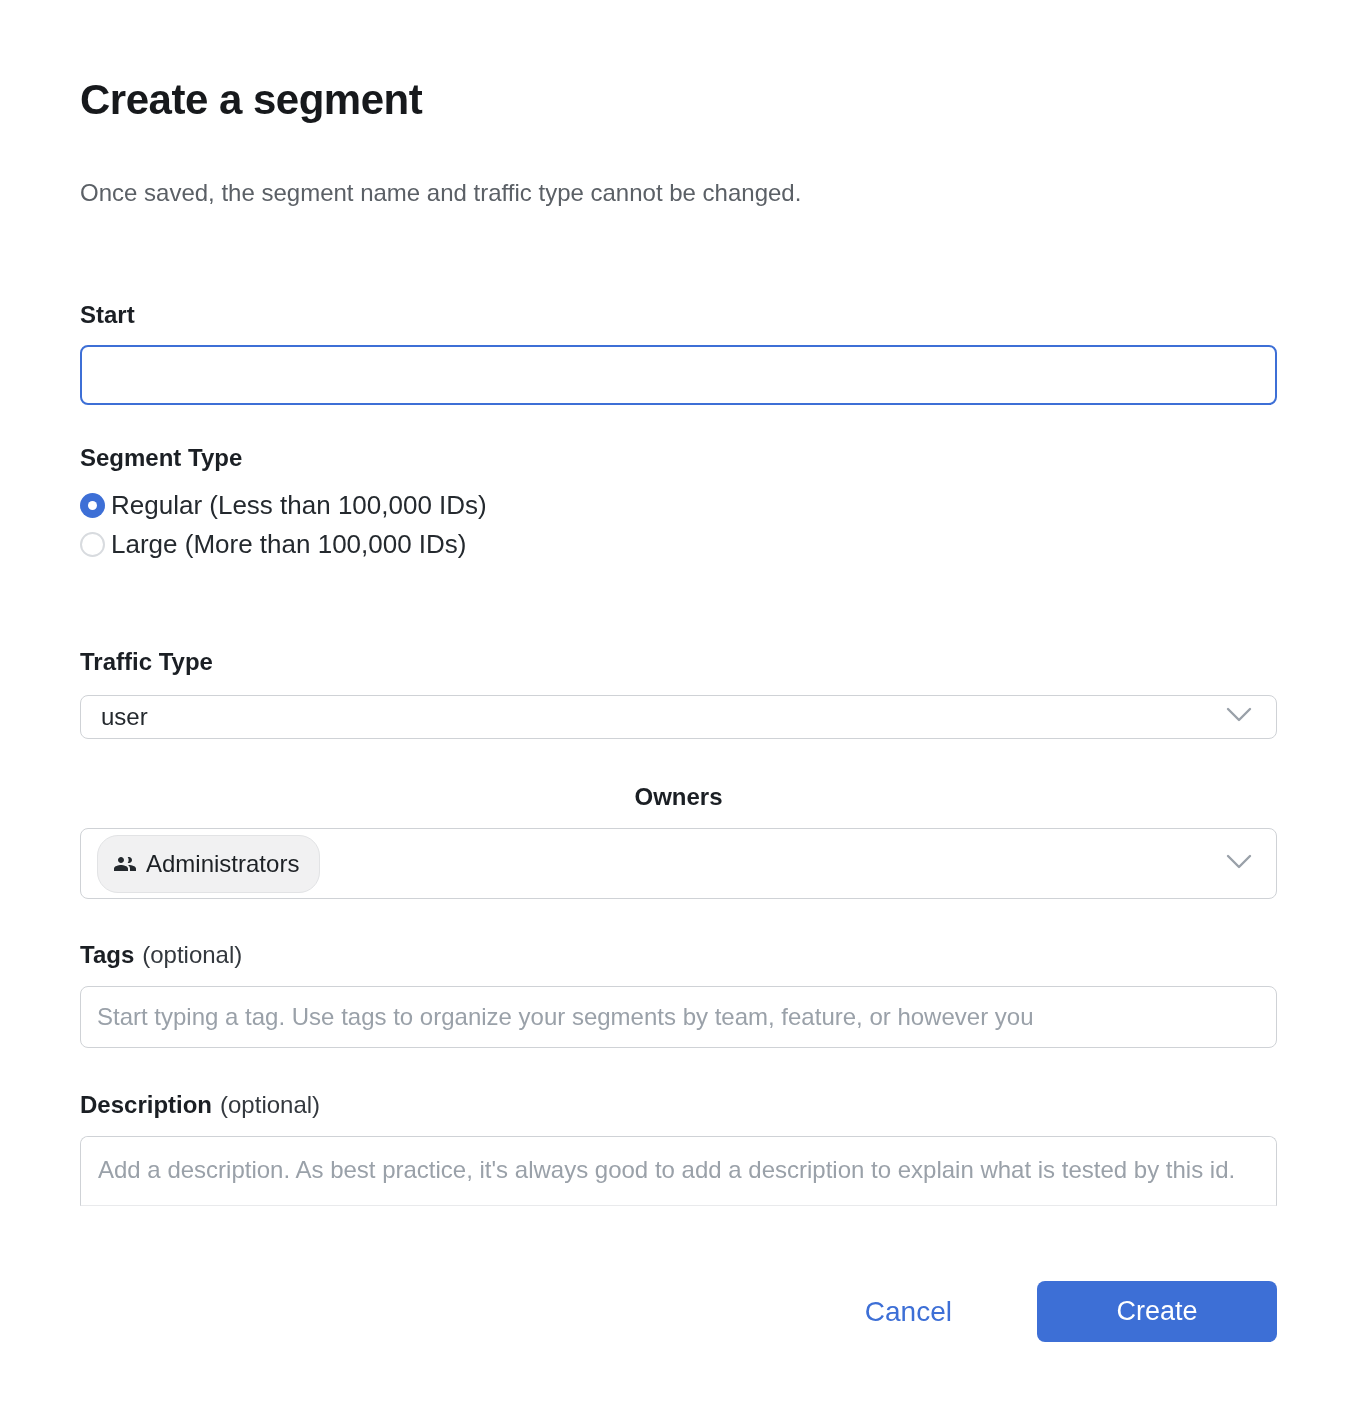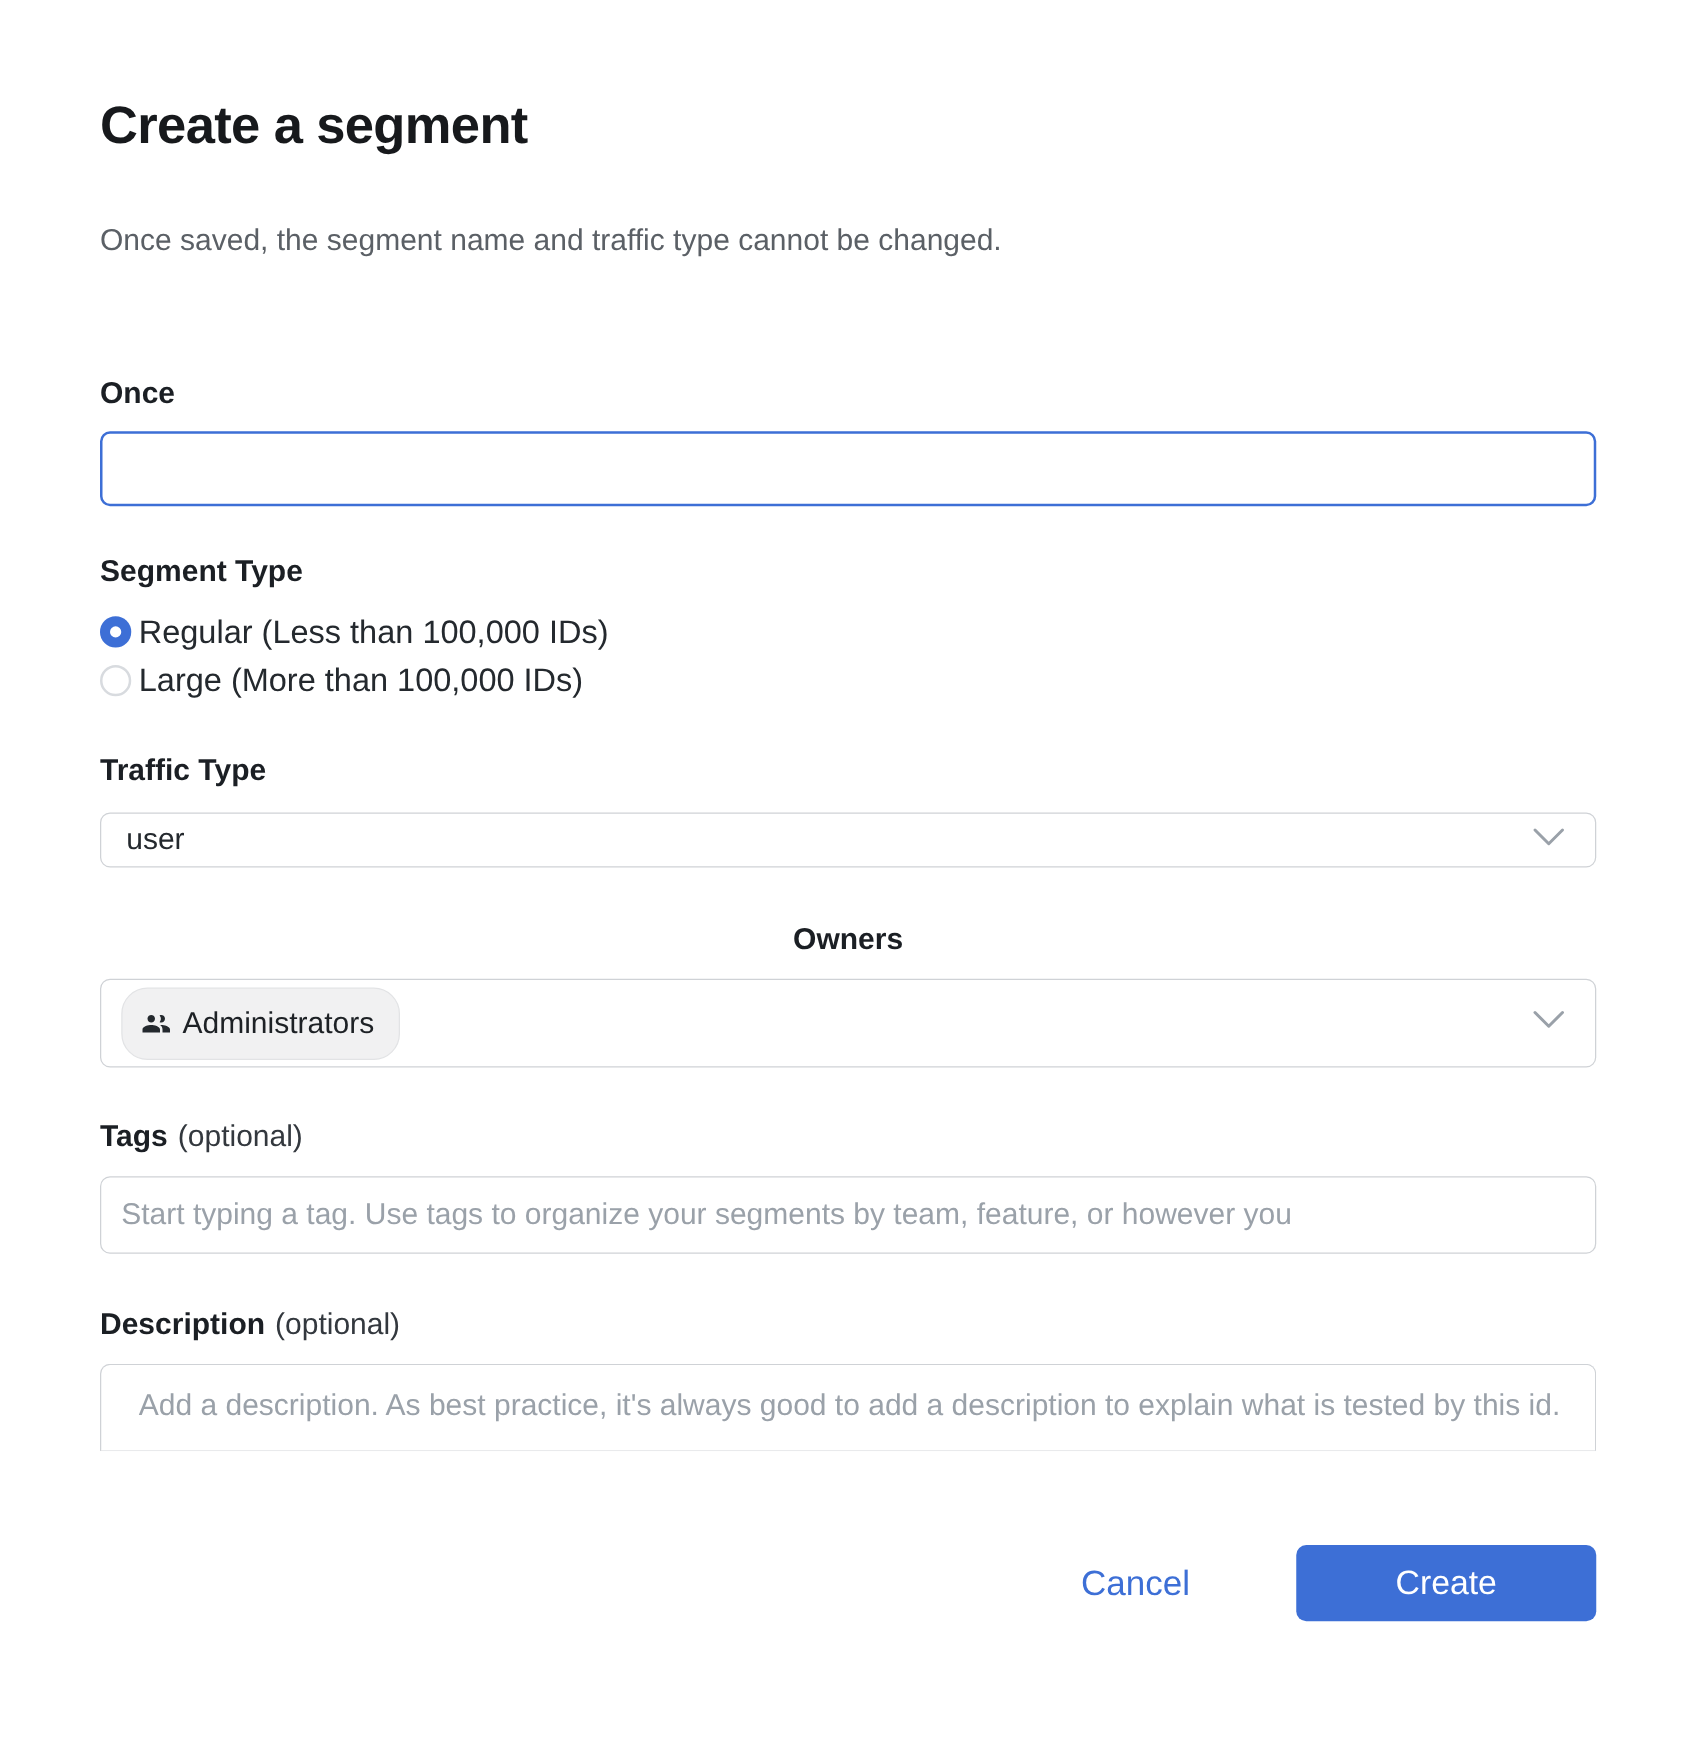--- a/index.html
+++ b/index.html
@@ -34,21 +34,21 @@
     line-height: 30px;
     color: #1b1f24;
   }
   .optional {
     font-weight: 400;
     color: #33383e;
     margin-left: 8px;
   }
   .label-name   { margin-top: 92px; }
   .label-segment{ margin-top: 38px; }
-  .label-traffic{ margin-top: 44px; }
+  .label-traffic{ margin-top: 89px; }
   .label-owners { margin-top: 43px; text-align: center; }
   .label-tags   { margin-top: 41px; }
   .label-desc   { margin-top: 42px; }
 
   .text-input {
     display: block;
     width: 100%;
     height: 60px;
     margin-top: 15px;
     border: 2px solid #3d6fd6;
@@ -143,21 +143,20 @@
 
   .desc-clip {
     margin-top: 16px;
     height: 70px;
     overflow: hidden;
     border-radius: 8px 8px 0 0;
     border-top: 1px solid #cfd2d6;
     border-left: 1px solid #cfd2d6;
     border-right: 1px solid #cfd2d6;
     border-bottom: 1px solid #e9eaec;
-    padding-left: 13px;
   }
   .desc-textarea {
     display: block;
     width: 100%;
     height: 110px;
     border: none;
     outline: none;
     resize: none;
     font-family: "Liberation Sans", "DejaVu Sans", sans-serif;
     font-size: 24px;
@@ -196,21 +195,21 @@
 </style>
 </head>
 <body>
 
 <div class="modal">
 
   <h1 class="modal-title">Create a segment</h1>
 
   <p class="modal-subtitle">Once saved, the segment name and traffic type cannot be changed.</p>
 
-  <div class="field-label label-name">Once</div>
+  <div class="field-label label-name">Start</div>
   <input class="text-input" type="text" placeholder="" style="">
 
   <div class="field-label label-segment">Segment Type</div>
 
   <div class="radio-row radio-row-1">
     <span class="radio-circle checked"></span>
     <span class="radio-label">Regular (Less than 100,000 IDs)</span>
   </div>
 
   <div class="radio-row radio-row-2">

